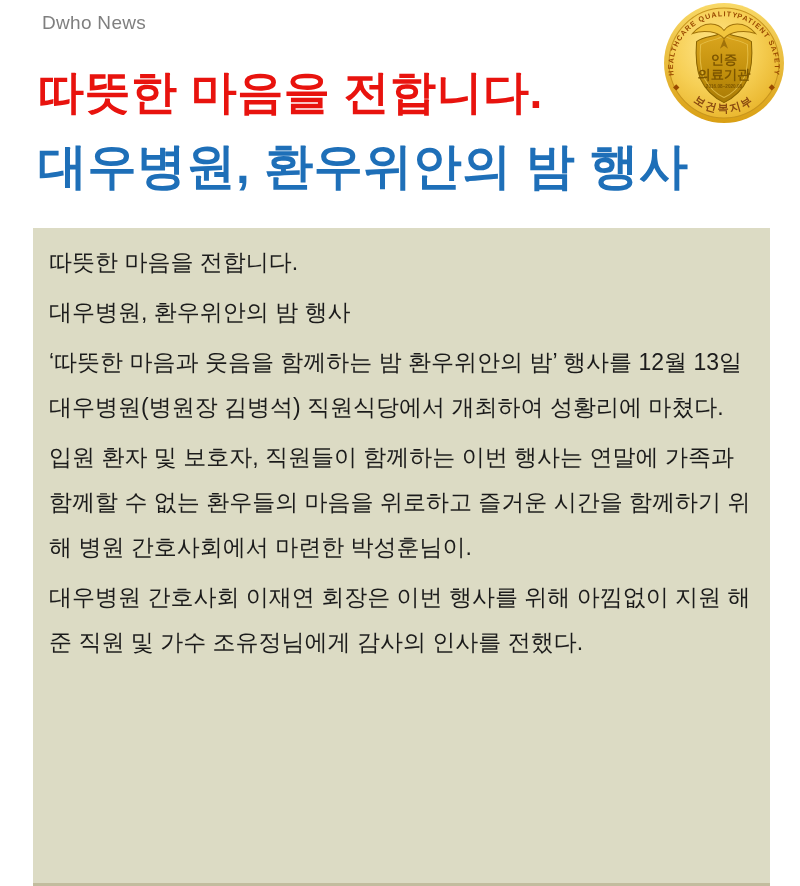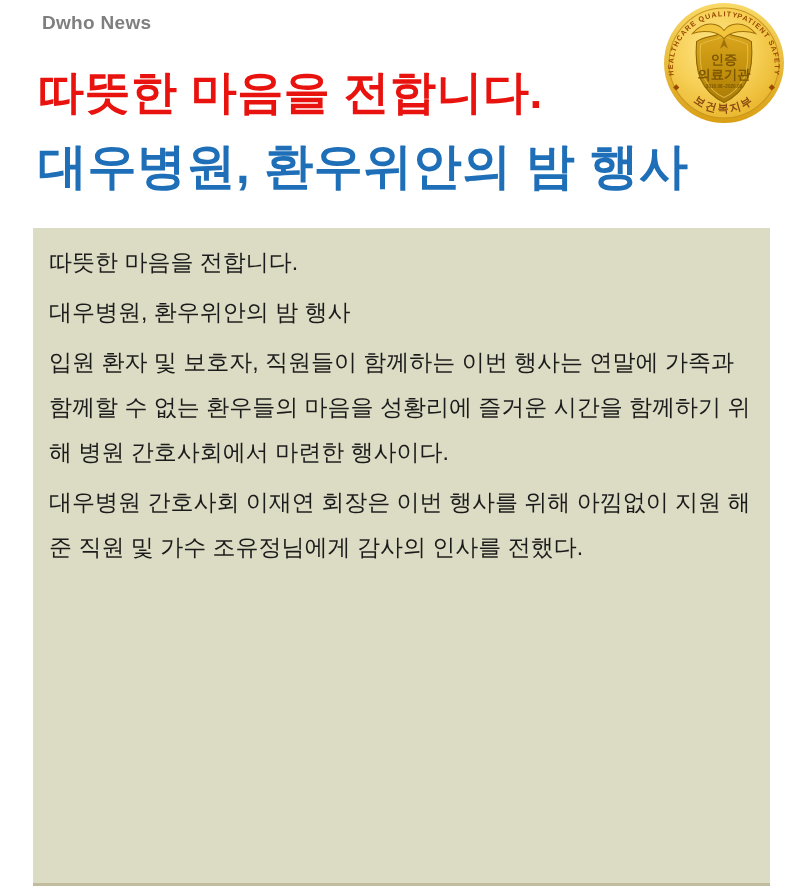--- a/index.html
+++ b/index.html
@@ -5,21 +5,21 @@
   html, body { margin: 0; padding: 0; }
   body {
     width: 800px; height: 886px;
     background: #ffffff;
     position: relative;
     overflow: hidden;
     font-family: "Liberation Sans", "DejaVu Sans", sans-serif;
   }
   .site-name {
     position: absolute; left: 42px; top: 12px;
-    font-size: 19px; color: #7f7f7f; letter-spacing: 0.3px; font-weight: bold;
+    font-size: 19px; color: #7f7f7f; letter-spacing: 0.3px;
   }
   .headline-red {
     position: absolute; left: 38px; top: 62px;
     font-size: 46px; font-weight: 800; color: #e8130e;
     letter-spacing: 0.5px; white-space: nowrap;
   }
   .headline-blue {
     position: absolute; left: 38px; top: 134px;
     font-size: 49px; font-weight: 800; color: #1e6fb8;
     letter-spacing: 0.5px; white-space: nowrap;
@@ -92,17 +92,18 @@
     <path d="M 60,36 L 56,46 L 60,43 L 64,46 Z" fill="#a0720a"></path>
     <text x="60" y="61" text-anchor="middle" font-size="13" font-weight="bold" fill="#7d5600">인증</text>
     <text x="60" y="76" text-anchor="middle" font-size="13" font-weight="bold" fill="#7d5600">의료기관</text>
     <text x="60" y="85" text-anchor="middle" font-size="4.6" font-weight="bold" fill="#7d5600">2016.08~2020.08</text>
   </svg>
 </div>
 
 <div class="article">
   <p>따뜻한 마음을 전합니다.</p>
   <p>대우병원, 환우위안의 밤 행사</p>
-  <p>입원 환자 및 보호자, 직원들이 함께하는 이번 행사는 연말에 가족과 함께할 수 없는 환우들의 마음을 성황리에 즐거운 시간을 함께하기 위해 병원 간호사회에서 마련한 행사이다.</p>
+  <p>‘따뜻한 마음과 웃음을 함께하는 밤 환우위안의 밤’ 행사를 12월 13일 대우병원(병원장 김병석) 직원식당에서 개최하여 성황리에 마쳤다.</p>
+  <p>입원 환자 및 보호자, 직원들이 함께하는 이번 행사는 연말에 가족과 함께할 수 없는 환우들의 마음을 위로하고 즐거운 시간을 함께하기 위해 병원 간호사회에서 마련한 박성훈님이.</p>
   <p>대우병원 간호사회 이재연 회장은 이번 행사를 위해 아낌없이 지원 해준 직원 및 가수 조유정님에게 감사의 인사를 전했다.</p>
 </div>
 
 <div class="bottom-strip"></div>
 
 </body></html>

